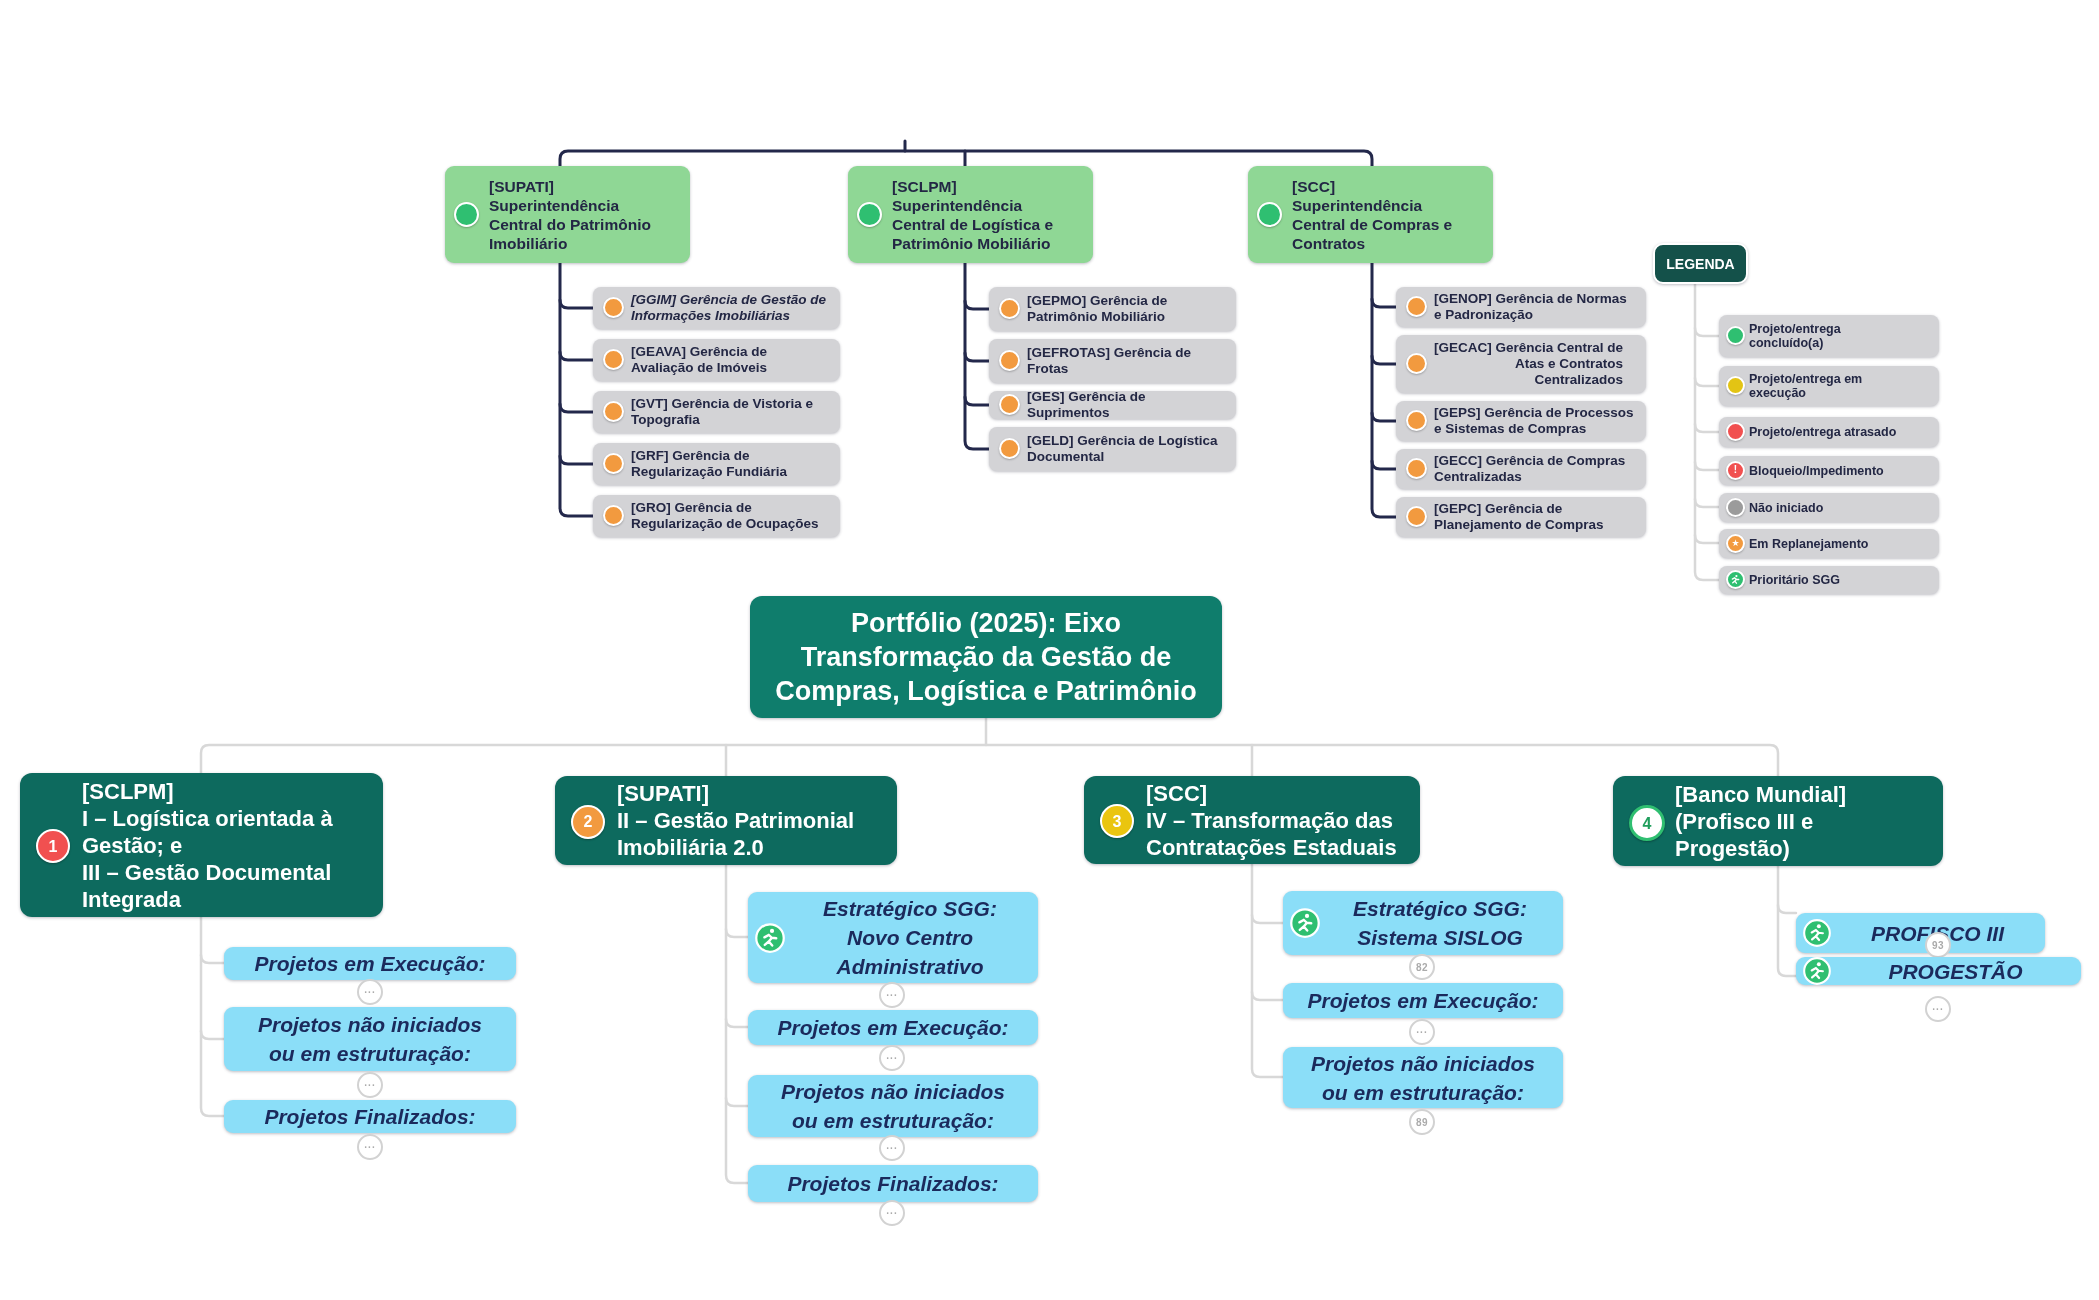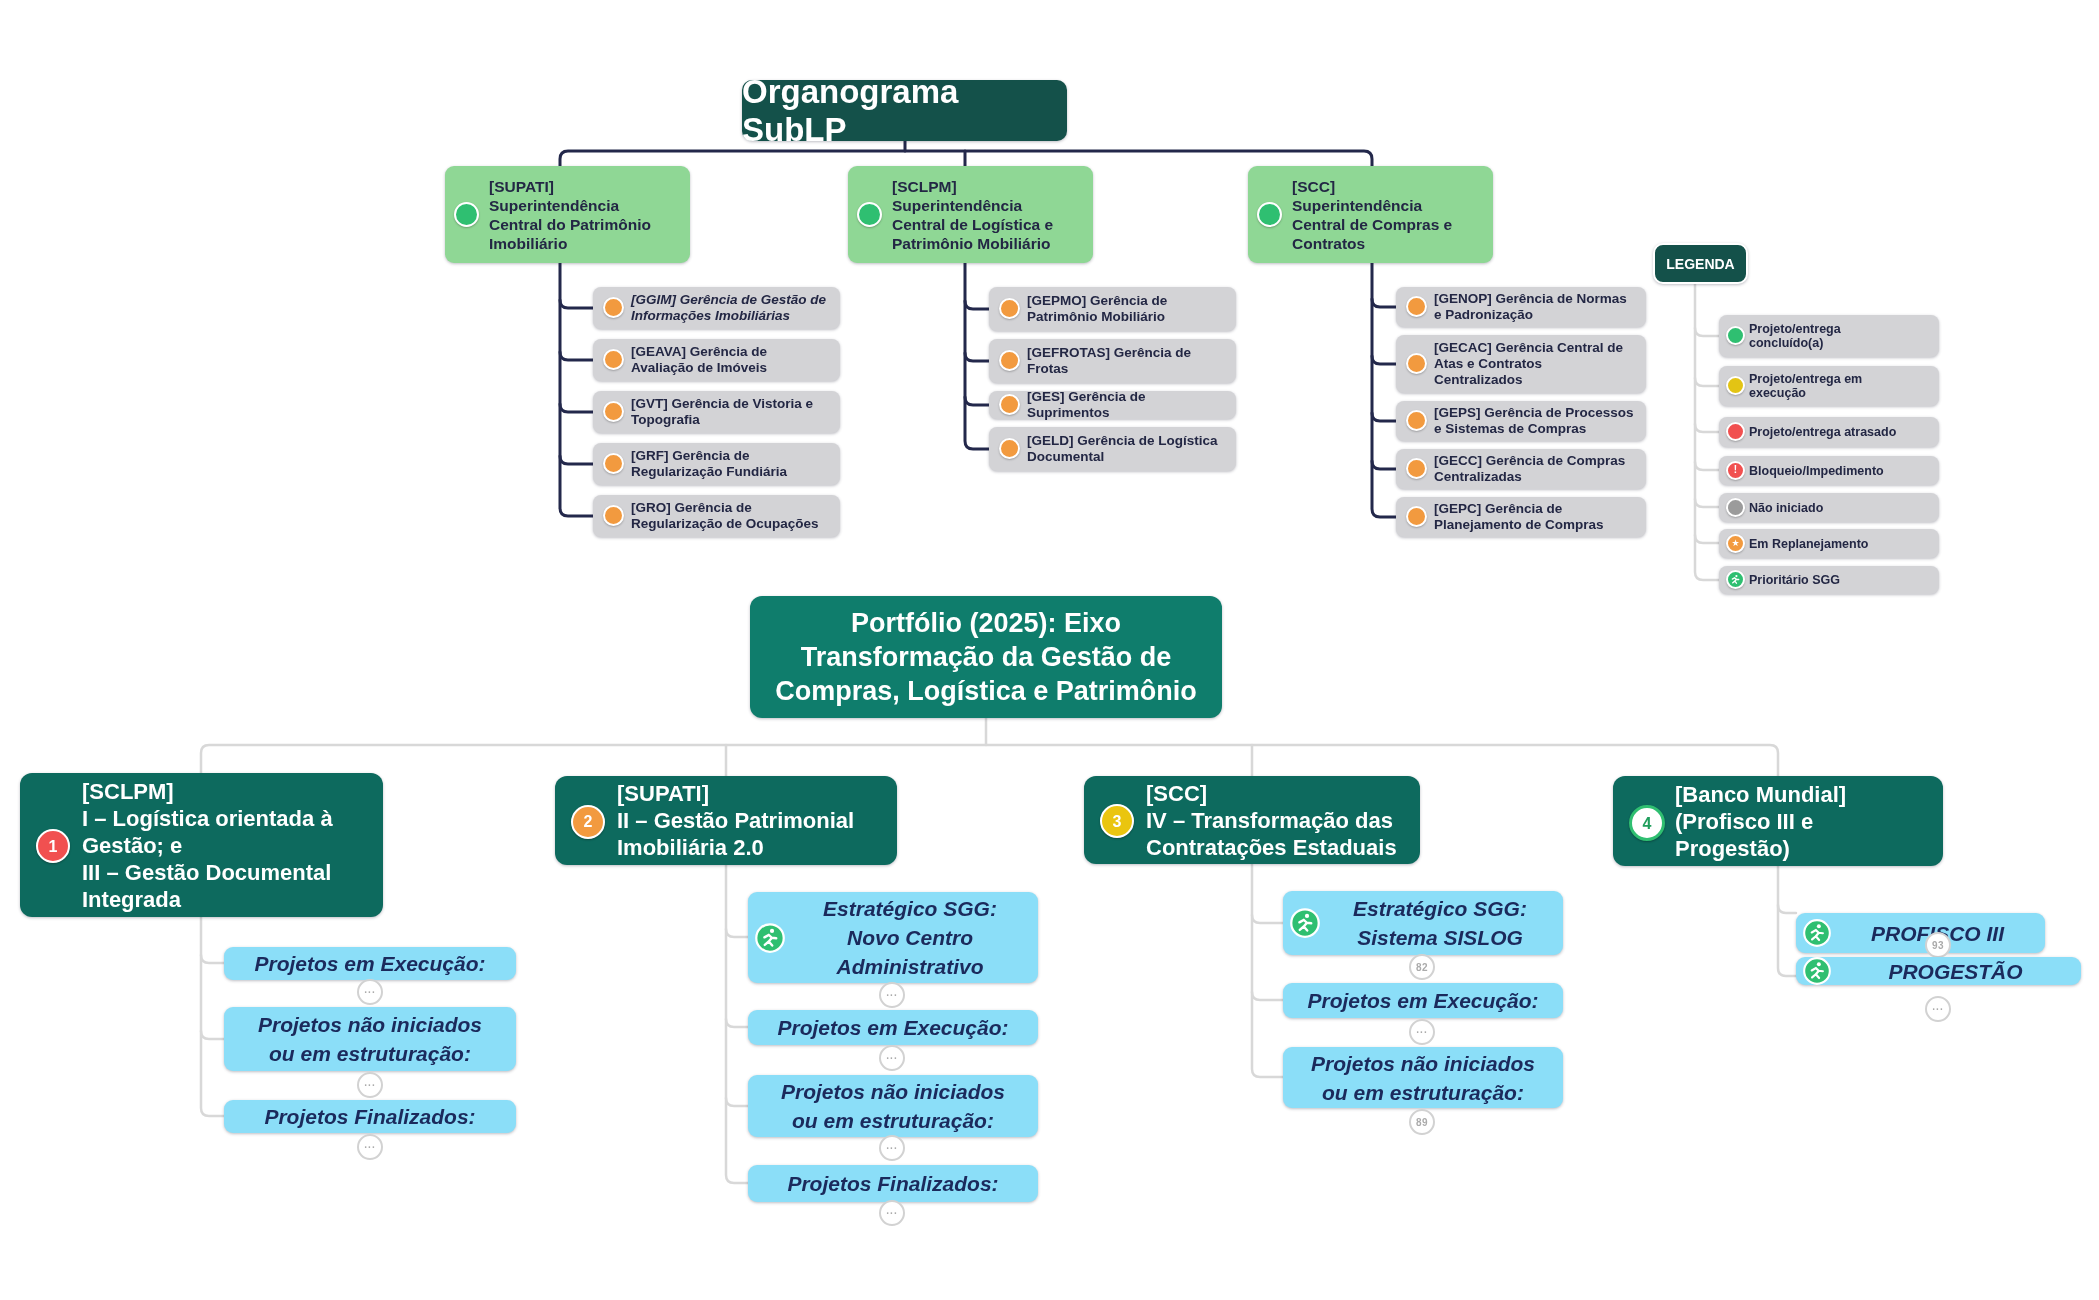--- a/index.html
+++ b/index.html
@@ -93,23 +93,20 @@
       <path d="M726,1019 Q726,1027 734,1027 L748,1027"></path>
       <path d="M726,1098 Q726,1106 734,1106 L748,1106"></path>
       <path d="M1252,864 L1252,1069 Q1252,1077 1260,1077 L1283,1077"></path>
       <path d="M1252,915 Q1252,923 1260,923 L1283,923"></path>
       <path d="M1252,992 Q1252,1000 1260,1000 L1283,1000"></path>
       <path d="M1778,866 L1778,968 Q1778,976 1786,976 L1796,976"></path>
       <path d="M1778,905 Q1778,913 1786,913 L1796,913"></path>
     </g>
   </svg>
 
-  <div class="node banner" style="left:742px;top:80px;width:325px;height:61px;font-size:33px;">
-    <span>Organograma SubLP</span>
-  </div>
 
   <div class="node green" style="left:445px;top:166px;width:245px;height:97px;">
     <span class="bullet b-green"></span>
     <span class="pre">[SUPATI]
 Superintendência
 Central do Patrimônio
 Imobiliário</span>
   </div>
   <div class="node green" style="left:848px;top:166px;width:245px;height:97px;">
     <span class="bullet b-green"></span>
@@ -170,21 +167,21 @@
     <span class="bullet b-orange"></span>
     <span class="pre">[GELD] Gerência de Logística
 Documental</span>
   </div>
 
   <div class="node gray" style="left:1396px;top:287px;width:250px;height:40px;">
     <span class="bullet b-orange"></span>
     <span class="pre">[GENOP] Gerência de Normas
 e Padronização</span>
   </div>
-  <div class="node gray" style="left:1396px;top:335px;width:250px;height:58px;">
+  <div class="node gray" style="left:1396px;top:335px;width:250px;height:58px;text-align:right;">
     <span class="bullet b-orange"></span>
     <span class="pre">[GECAC] Gerência Central de
 Atas e Contratos
 Centralizados</span>
   </div>
   <div class="node gray" style="left:1396px;top:401px;width:250px;height:40px;">
     <span class="bullet b-orange"></span>
     <span class="pre">[GEPS] Gerência de Processos
 e Sistemas de Compras</span>
   </div>

